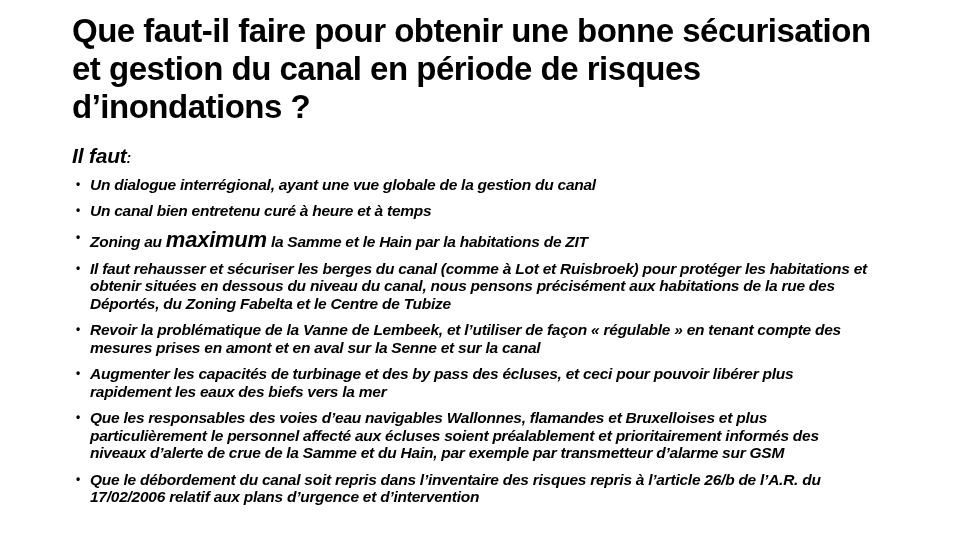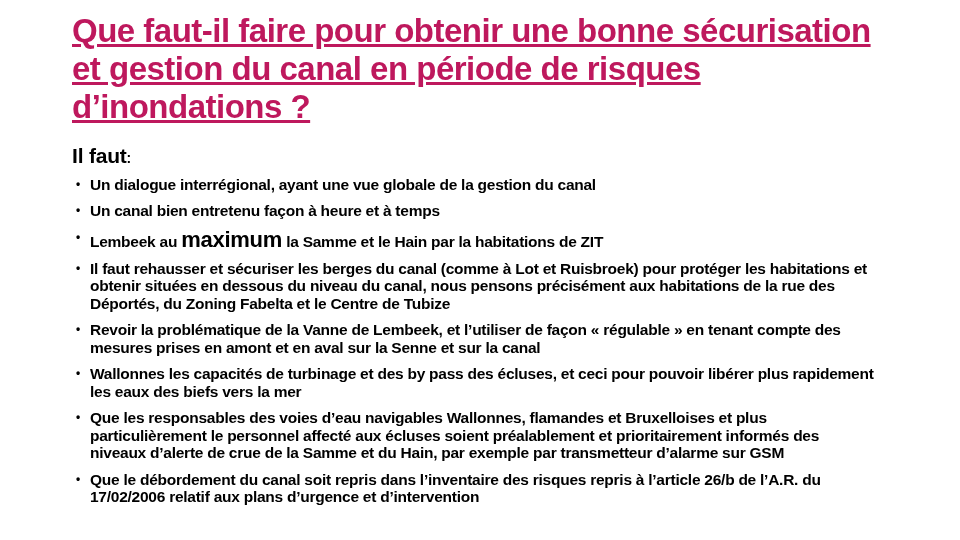--- a/index.html
+++ b/index.html
@@ -16,30 +16,30 @@
     overflow: hidden;
     box-sizing: border-box;
     padding: 10px 60px 0 72px;
   }
   .slide-title {
     margin: 2px 0 0 0;
     font-size: 33px;
     font-weight: bold;
     line-height: 1.15;
     letter-spacing: -0.5px;
-    color: #be185d;
+    color: #000000;
     max-width: 830px;
-    text-decoration: underline;
   }
   .intro-line {
     margin-top: 19px;
     font-size: 21px;
     font-weight: bold;
     line-height: 1.05;
     letter-spacing: -0.2px;
+    font-style: italic;
   }
   .intro-colon {
     font-size: 14px;
     font-weight: bold;
   }
   .bullet-list {
     list-style: none;
     margin: 9px 0 0 0;
     padding: 0;
     max-width: 805px;
@@ -55,20 +55,21 @@
   }
   .bullet-marker {
     flex: 0 0 14px;
     width: 14px;
     margin-left: 4px;
     font-size: 12px;
     line-height: 17px;
   }
   .bullet-text {
     flex: 1 1 auto;
+    font-style: italic;
   }
   .emph-big {
     font-size: 22px;
     line-height: 1;
     text-align: center;
   }
 </style>
 </head>
 <body>
 
@@ -82,41 +83,41 @@
 
   <ul class="bullet-list">
 
     <li class="bullet-item">
       <span class="bullet-marker">•</span>
       <span class="bullet-text">Un dialogue interrégional, ayant une vue globale de la gestion du canal</span>
     </li>
 
     <li class="bullet-item">
       <span class="bullet-marker">•</span>
-      <span class="bullet-text">Un canal bien entretenu façon à heure et à temps</span>
+      <span class="bullet-text">Un canal bien entretenu curé à heure et à temps</span>
     </li>
 
     <li class="bullet-item">
       <span class="bullet-marker">•</span>
-      <span class="bullet-text"><span>Lembeek au </span><span class="emph-big">maximum</span><span> la Samme et le Hain par la habitations de ZIT</span></span>
+      <span class="bullet-text"><span>Zoning au </span><span class="emph-big">maximum</span><span> la Samme et le Hain par la habitations de ZIT</span></span>
     </li>
 
     <li class="bullet-item">
       <span class="bullet-marker">•</span>
       <span class="bullet-text">Il faut rehausser et sécuriser les berges du canal (comme à Lot et Ruisbroek) pour protéger les habitations et obtenir situées en dessous du niveau du canal, nous pensons précisément aux habitations de la rue des Déportés, du Zoning Fabelta et le Centre de Tubize</span>
     </li>
 
     <li class="bullet-item">
       <span class="bullet-marker">•</span>
       <span class="bullet-text">Revoir la problématique de la Vanne de Lembeek, et l’utiliser de façon «  régulable » en tenant compte des mesures prises en amont et en aval sur la Senne et sur la canal</span>
     </li>
 
     <li class="bullet-item">
       <span class="bullet-marker">•</span>
-      <span class="bullet-text">Wallonnes les capacités de turbinage et des by pass des écluses, et ceci pour pouvoir libérer plus rapidement les eaux des biefs vers la mer</span>
+      <span class="bullet-text">Augmenter les capacités de turbinage et des by pass des écluses, et ceci pour pouvoir libérer plus rapidement les eaux des biefs vers la mer</span>
     </li>
 
     <li class="bullet-item">
       <span class="bullet-marker">•</span>
       <span class="bullet-text">Que les responsables des voies d’eau navigables Wallonnes, flamandes et Bruxelloises et plus particulièrement le personnel affecté aux écluses soient préalablement et prioritairement informés des niveaux d’alerte de crue de la Samme et du Hain, par exemple par transmetteur d’alarme sur GSM</span>
     </li>
 
     <li class="bullet-item">
       <span class="bullet-marker">•</span>
       <span class="bullet-text">Que le débordement du canal soit repris dans l’inventaire des risques repris à l’article 26/b de l’A.R. du 17/02/2006 relatif aux plans d’urgence et d’intervention</span>

